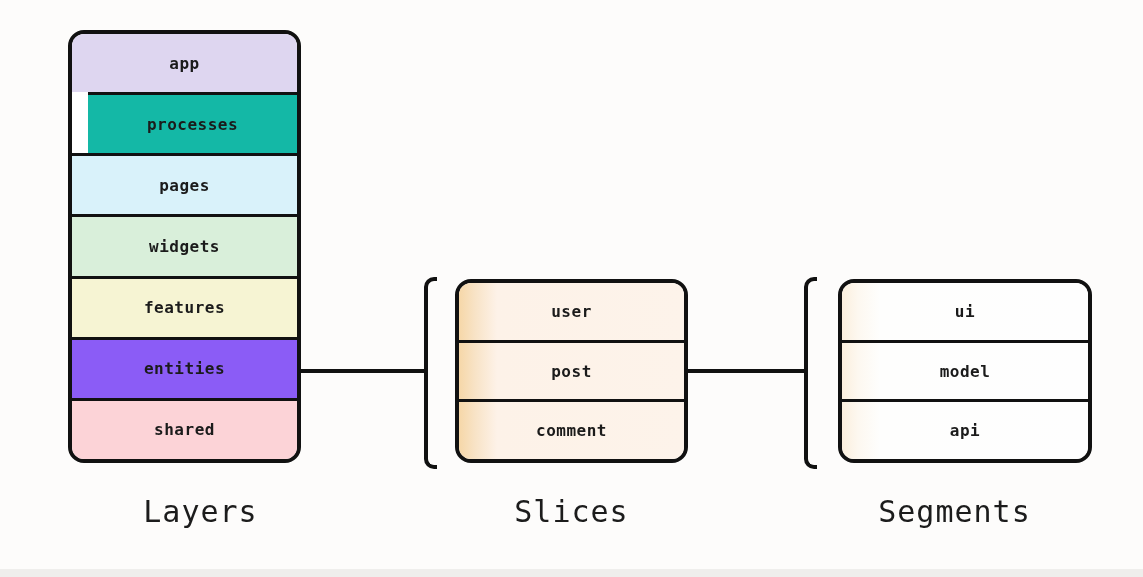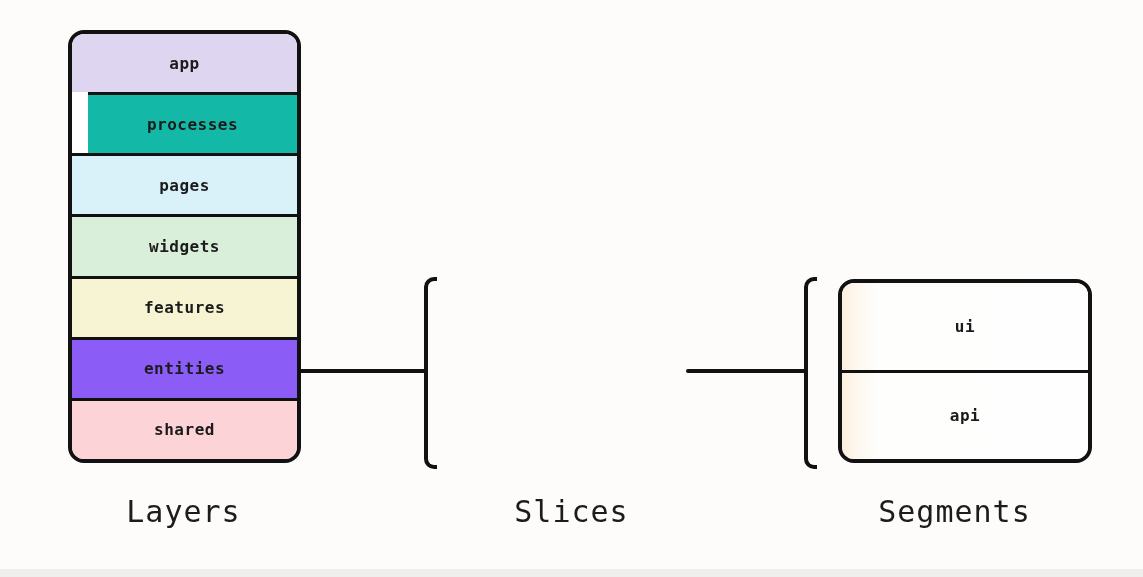--- a/index.html
+++ b/index.html
@@ -93,21 +93,21 @@
   .caption {
     position: absolute;
     top: 494px;
     width: 233px;
     text-align: center;
     font-size: 30px;
     font-weight: 500;
     color: #1c1c1c;
     letter-spacing: 1px;
   }
-  #caption-layers   { left: 67px; }
+  #caption-layers   { left: 84px; }
   #caption-slices   { left: 455px; }
   #caption-segments { left: 838px; }
 
   
   #bottom-edge {
     position: absolute;
     left: 0; bottom: 0;
     width: 100%; height: 8px;
     background: #efeeec;
   }
@@ -138,28 +138,42 @@
     </div>
     <div class="row fill-shared">
       <span>shared</span>
     </div>
   </div>
 
   <div class="connector" id="connector-1"></div>
 
   <div class="bracket" id="slices-bracket"></div>
 
+  <div class="stack" id="slices-box">
+    <div class="row fill-slice">
+      <span>user</span>
+    </div>
+    <div class="row fill-slice">
+      <span>post</span>
+    </div>
+    <div class="row fill-slice">
+      <span>comment</span>
+    </div>
+  </div>
 
   <div class="connector" id="connector-2"></div>
 
   <div class="bracket" id="segments-bracket"></div>
 
   <div class="stack" id="segments-box">
     <div class="row fill-segment">
       <span>ui</span>
+    </div>
+    <div class="row fill-segment">
+      <span>model</span>
     </div>
     <div class="row fill-segment">
       <span>api</span>
     </div>
   </div>
 
   <div class="caption" id="caption-layers">Layers</div>
   <div class="caption" id="caption-slices">Slices</div>
   <div class="caption" id="caption-segments">Segments</div>
 

